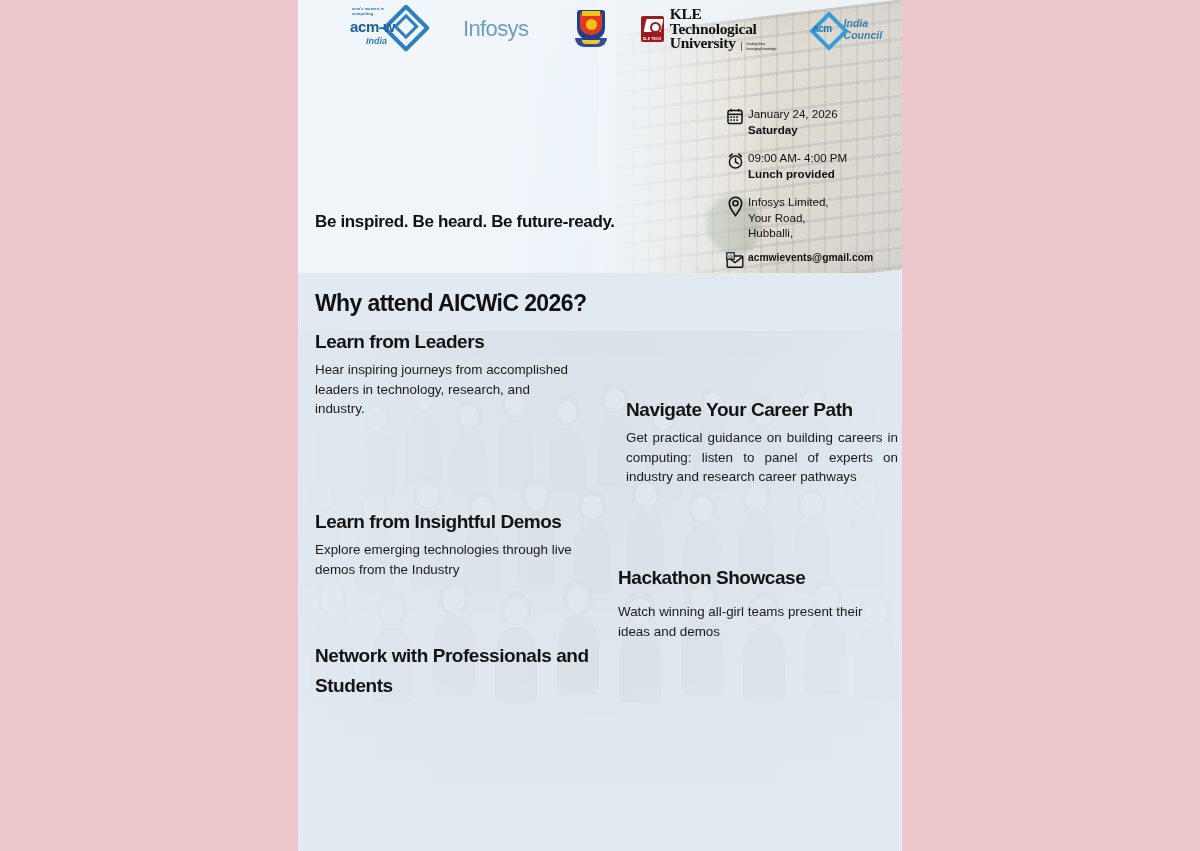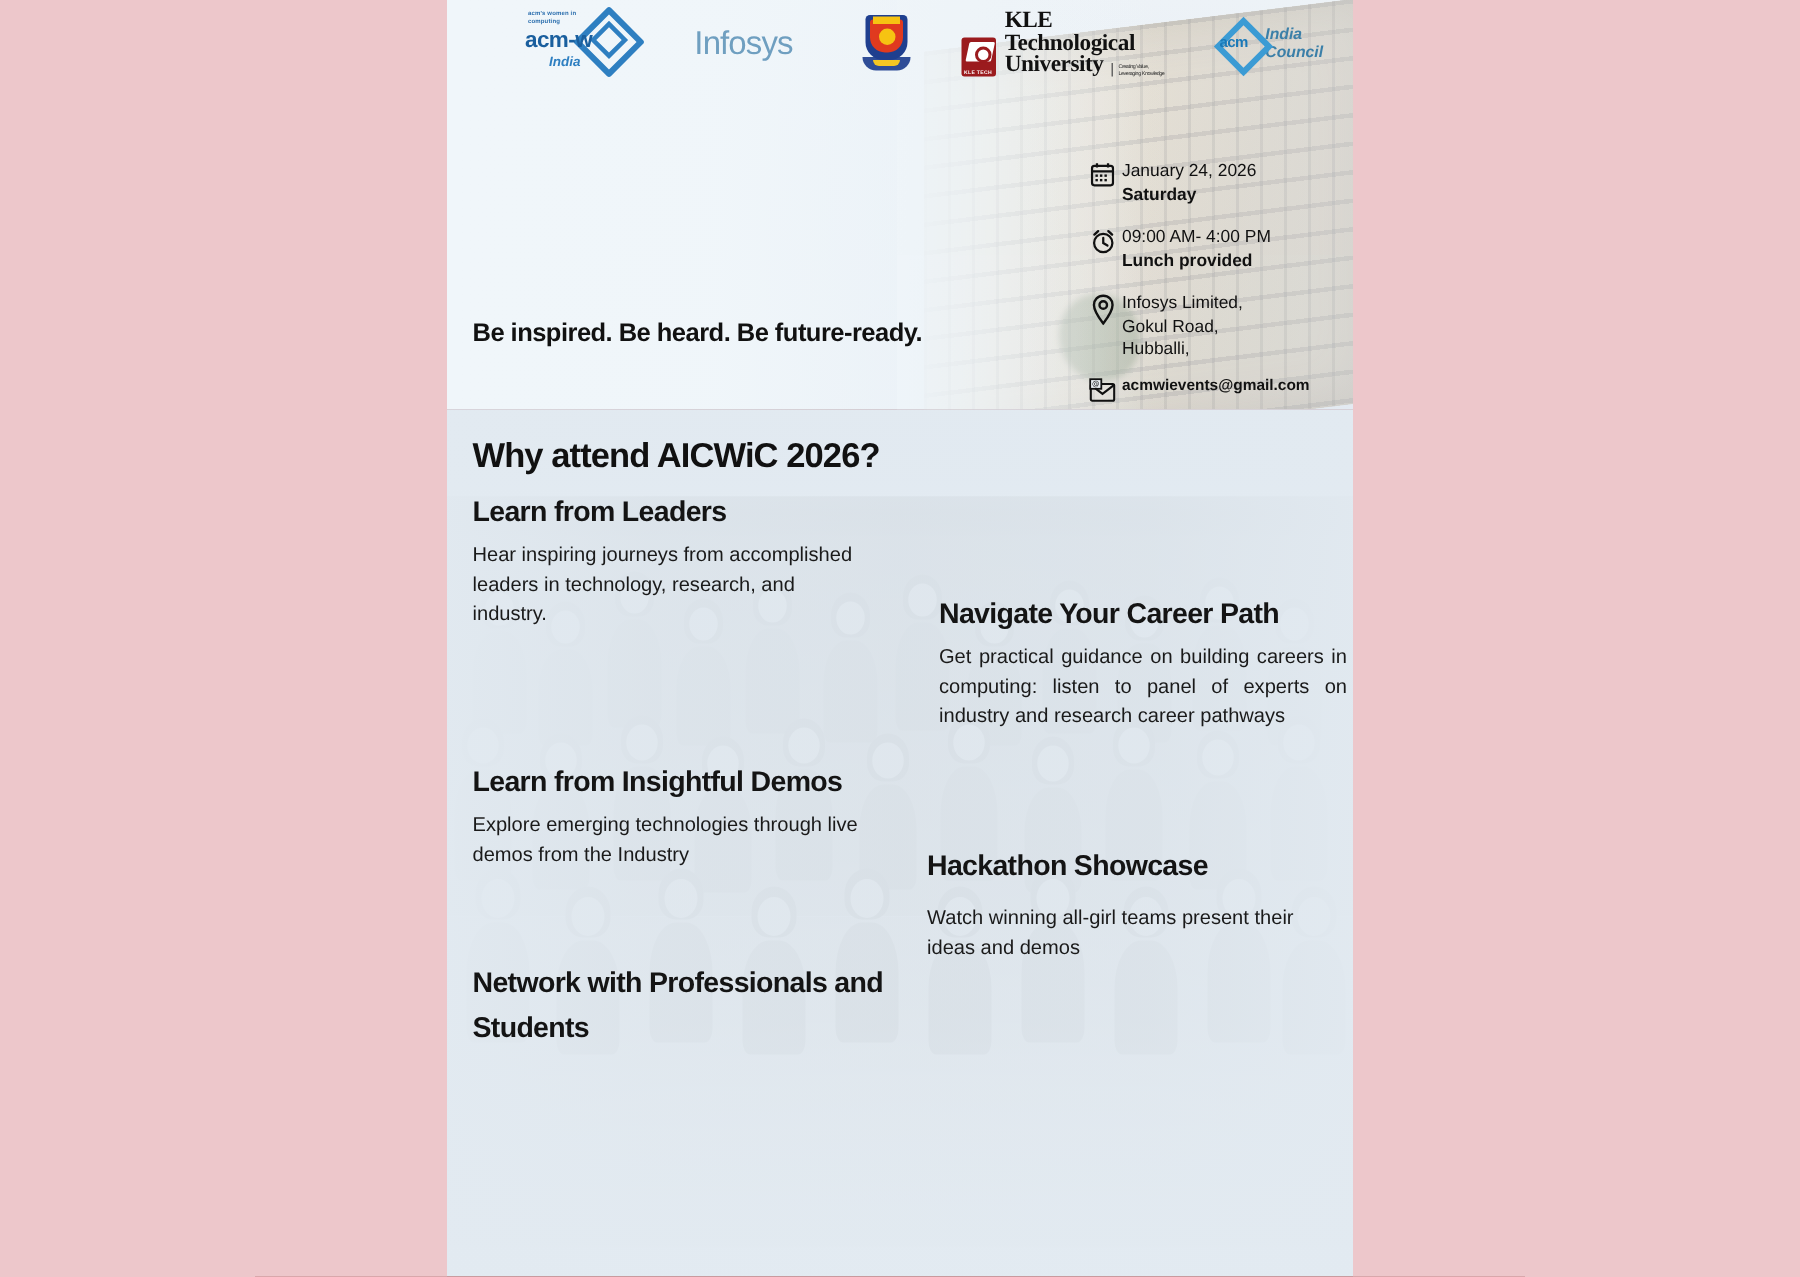--- a/index.html
+++ b/index.html
@@ -165,21 +165,21 @@
     background: #1f3f8f;
     border-radius: 0 0 16px 16px;
     opacity: .92;
   }
   .crest-base:after{
     content:""; position:absolute; left:7px; top:2px; width:18px; height:4px;
     background:#f6c312; border-radius:0 0 9px 9px;
   }
 
   
-  .logo-kle { margin-left: 36px; display: flex; align-items: flex-end; }
+  .logo-kle { margin-left: 36px; display: flex; align-items: center; }
   .kle-mark {
     width: 26px; height: 26px;
     background: #9b1b1e;
     margin-right: 6px;
     position: relative; border-radius: 2px;
   }
   .kle-mark:before {
     content:"";
     position:absolute; left:4px; top:3px;
     width:17px; height:13px;
@@ -483,21 +483,21 @@
 
         <div class="drow r3">
           <div class="dicon">
             <svg width="17" height="21" viewBox="0 0 17 21">
               <path d="M8.5 1.2 C4.9 1.2 2.3 3.9 2.3 7.3 c0 4.3 6.2 12.3 6.2 12.3 s6.2-8 6.2-12.3 C14.7 3.9 12.1 1.2 8.5 1.2 z" fill="none" stroke="#111" stroke-width="1.6"></path>
               <circle cx="8.5" cy="7.3" r="2.5" fill="none" stroke="#111" stroke-width="1.6"></circle>
             </svg>
           </div>
           <div class="dtext">
             <div>Infosys Limited,</div>
-            <div>Gokul Road,</div>
+            <div>Your Road,</div>
             <div>Hubballi,</div>
           </div>
         </div>
 
         <div class="drow r4">
           <div class="dicon">
             <svg width="18" height="17" viewBox="0 0 18 17">
               <rect x="1.2" y="4" width="15.6" height="11.2" rx="1" fill="none" stroke="#111" stroke-width="1.4"></rect>
               <path d="M1.2 4.6 L9 10.6 L16.8 4.6" fill="none" stroke="#111" stroke-width="1.4"></path>
               <rect x="0.8" y="0.8" width="7.4" height="6.4" fill="#eef3f8" stroke="#111" stroke-width="1.2"></rect>

